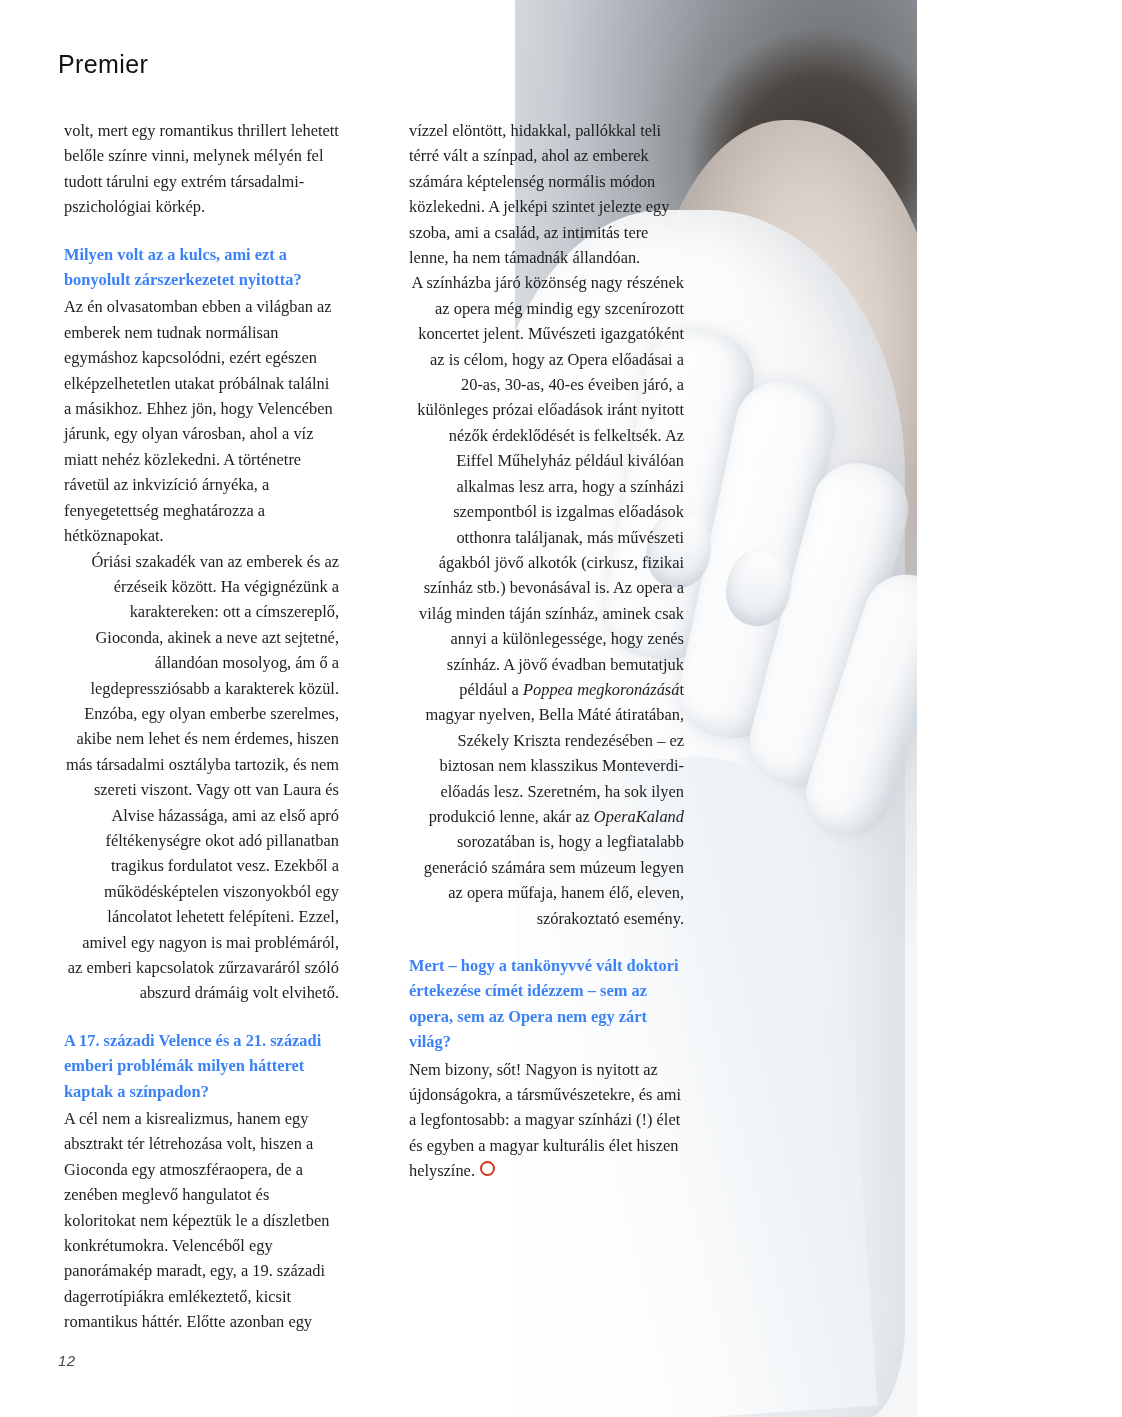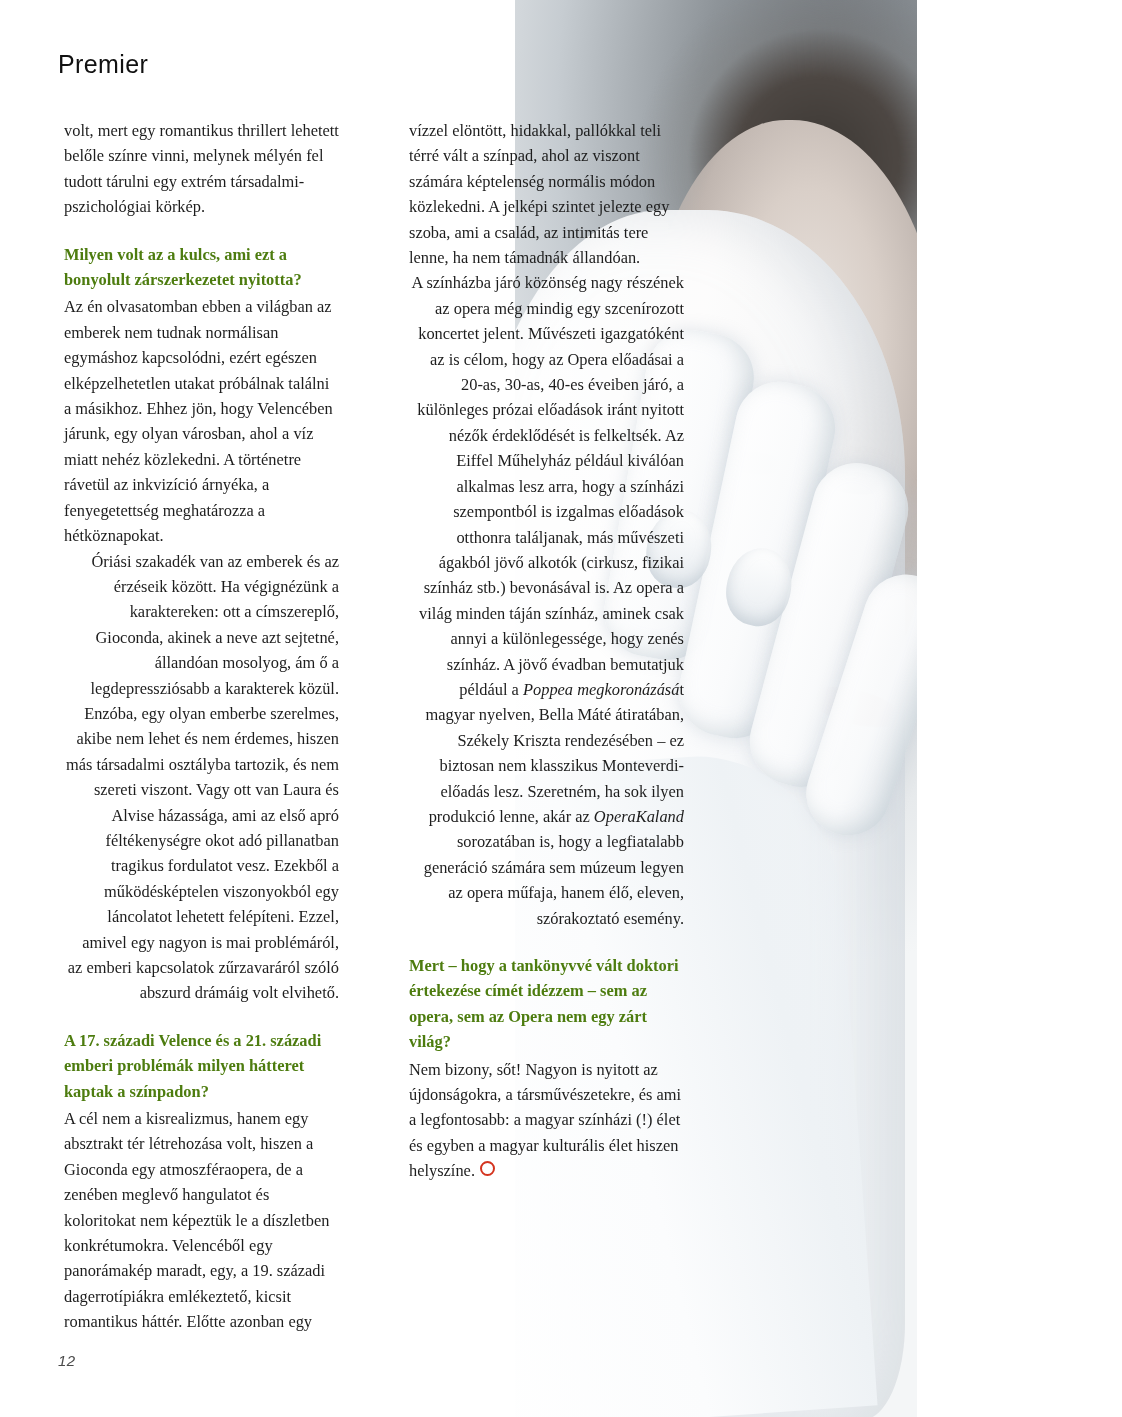--- a/index.html
+++ b/index.html
@@ -140,21 +140,21 @@
   .col p {
     margin: 0;
     font-size: 16.4px;
     line-height: 25.4px;
     color: #1d1d1d;
     text-align: left;
     hyphens: manual;
   }
   .col p.q {
     font-weight: bold;
-    color: #4d7c0f;
+    color: #3b82f6;
     margin-top: 22px;
     margin-bottom: 2px;
   }
   .col p.body + p.body { margin-top: 0; text-align: right; }
   .col p.gap { margin-top: 0px; }
   em { font-style: italic; }
   .endmark {
     display: inline-block;
     width: 11px;
     height: 11px;
@@ -203,21 +203,21 @@
     <div class="col">
       <p class="body">volt, mert egy romantikus thrillert lehetett belőle színre vinni, melynek mélyén fel tudott tárulni egy extrém társadalmi-pszichológiai körkép.</p>
       <p class="q">Milyen volt az a kulcs, ami ezt a bonyolult zárszerkezetet nyitotta?</p>
       <p class="body">Az én olvasatomban ebben a világban az emberek nem tudnak normálisan egymáshoz kapcsolódni, ezért egészen elképzelhetetlen utakat próbálnak találni a másikhoz. Ehhez jön, hogy Velencében járunk, egy olyan városban, ahol a víz miatt nehéz közlekedni. A történetre rávetül az inkvizíció árnyéka, a fenyegetettség meghatározza a hétköznapokat.</p>
       <p class="body gap">Óriási szakadék van az emberek és az érzéseik között. Ha végignézünk a karaktereken: ott a címszereplő, Gioconda, akinek a neve azt sejtetné, állandóan mosolyog, ám ő a legdepressziósabb a karakterek közül. Enzóba, egy olyan emberbe szerelmes, akibe nem lehet és nem érdemes, hiszen más társadalmi osztályba tartozik, és nem szereti viszont. Vagy ott van Laura és Alvise házassága, ami az első apró féltékenységre okot adó pillanatban tragikus fordulatot vesz. Ezekből a működésképtelen viszonyokból egy láncolatot lehetett felépíteni. Ezzel, amivel egy nagyon is mai problémáról, az emberi kapcsolatok zűrzavaráról szóló abszurd drámáig volt elvihető.</p>
       <p class="q">A 17. századi Velence és a 21. századi emberi problémák milyen hátteret kaptak a színpadon?</p>
       <p class="body">A cél nem a kisrealizmus, hanem egy absztrakt tér létrehozása volt, hiszen a Gioconda egy atmoszféraopera, de a zenében meglevő hangulatot és koloritokat nem képeztük le a díszletben konkrétumokra. Velencéből egy panorámakép maradt, egy, a 19. századi dagerrotípiákra emlékeztető, kicsit romantikus háttér. Előtte azonban egy</p>
     </div>
 
     <div class="col">
-      <p class="body">vízzel elöntött, hidakkal, pallókkal teli térré vált a színpad, ahol az viszont számára képtelenség normális módon közlekedni. A jelképi szintet jelezte egy szoba, ami a család, az intimitás tere lenne, ha nem támadnák állandóan.</p>
+      <p class="body">vízzel elöntött, hidakkal, pallókkal teli térré vált a színpad, ahol az emberek számára képtelenség normális módon közlekedni. A jelképi szintet jelezte egy szoba, ami a család, az intimitás tere lenne, ha nem támadnák állandóan.</p>
       <p class="body"><span>A színházba járó közönség nagy részének az opera még mindig egy szcenírozott koncertet jelent. Művészeti igazgatóként az is célom, hogy az Opera előadásai a 20-as, 30-as, 40-es éveiben járó, a különleges prózai előadások iránt nyitott nézők érdeklődését is felkeltsék. Az Eiffel Műhelyház például kiválóan alkalmas lesz arra, hogy a színházi szempontból is izgalmas előadások otthonra találjanak, más művészeti ágakból jövő alkotók (cirkusz, fizikai színház stb.) bevonásával is. Az opera a világ minden táján színház, aminek csak annyi a különlegessége, hogy zenés színház. A jövő évadban bemutatjuk például a </span><em>Poppea megkoronázásá</em><span>t magyar nyelven, Bella Máté átiratában, Székely Kriszta rendezésében – ez biztosan nem klasszikus Monteverdi-előadás lesz. Szeretném, ha sok ilyen produkció lenne, akár az </span><em>OperaKaland</em><span> sorozatában is, hogy a legfiatalabb generáció számára sem múzeum legyen az opera műfaja, hanem élő, eleven, szórakoztató esemény.</span></p>
       <p class="q">Mert – hogy a tankönyvvé vált doktori értekezése címét idézzem – sem az opera, sem az Opera nem egy zárt világ?</p>
       <p class="body"><span>Nem bizony, sőt! Nagyon is nyitott az újdonságokra, a társművészetekre, és ami a legfontosabb: a magyar színházi (!) élet és egyben a magyar kulturális élet hiszen helyszíne.</span><span class="endmark"></span></p>
     </div>
 
   </div>
 
   <div class="folio">12</div>
 
 </div>

